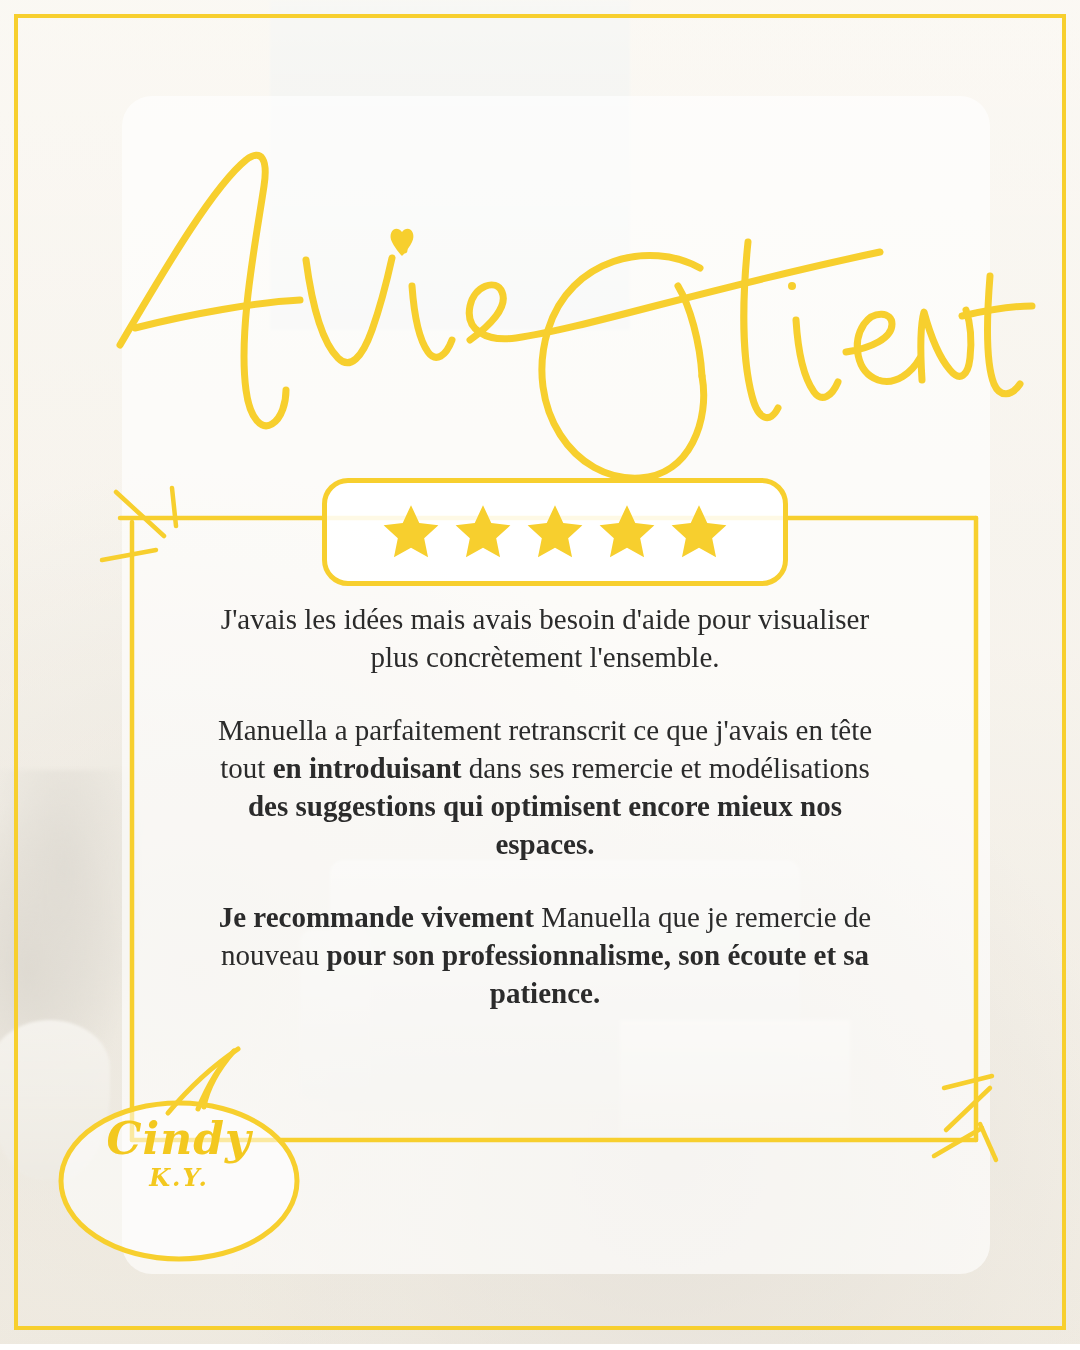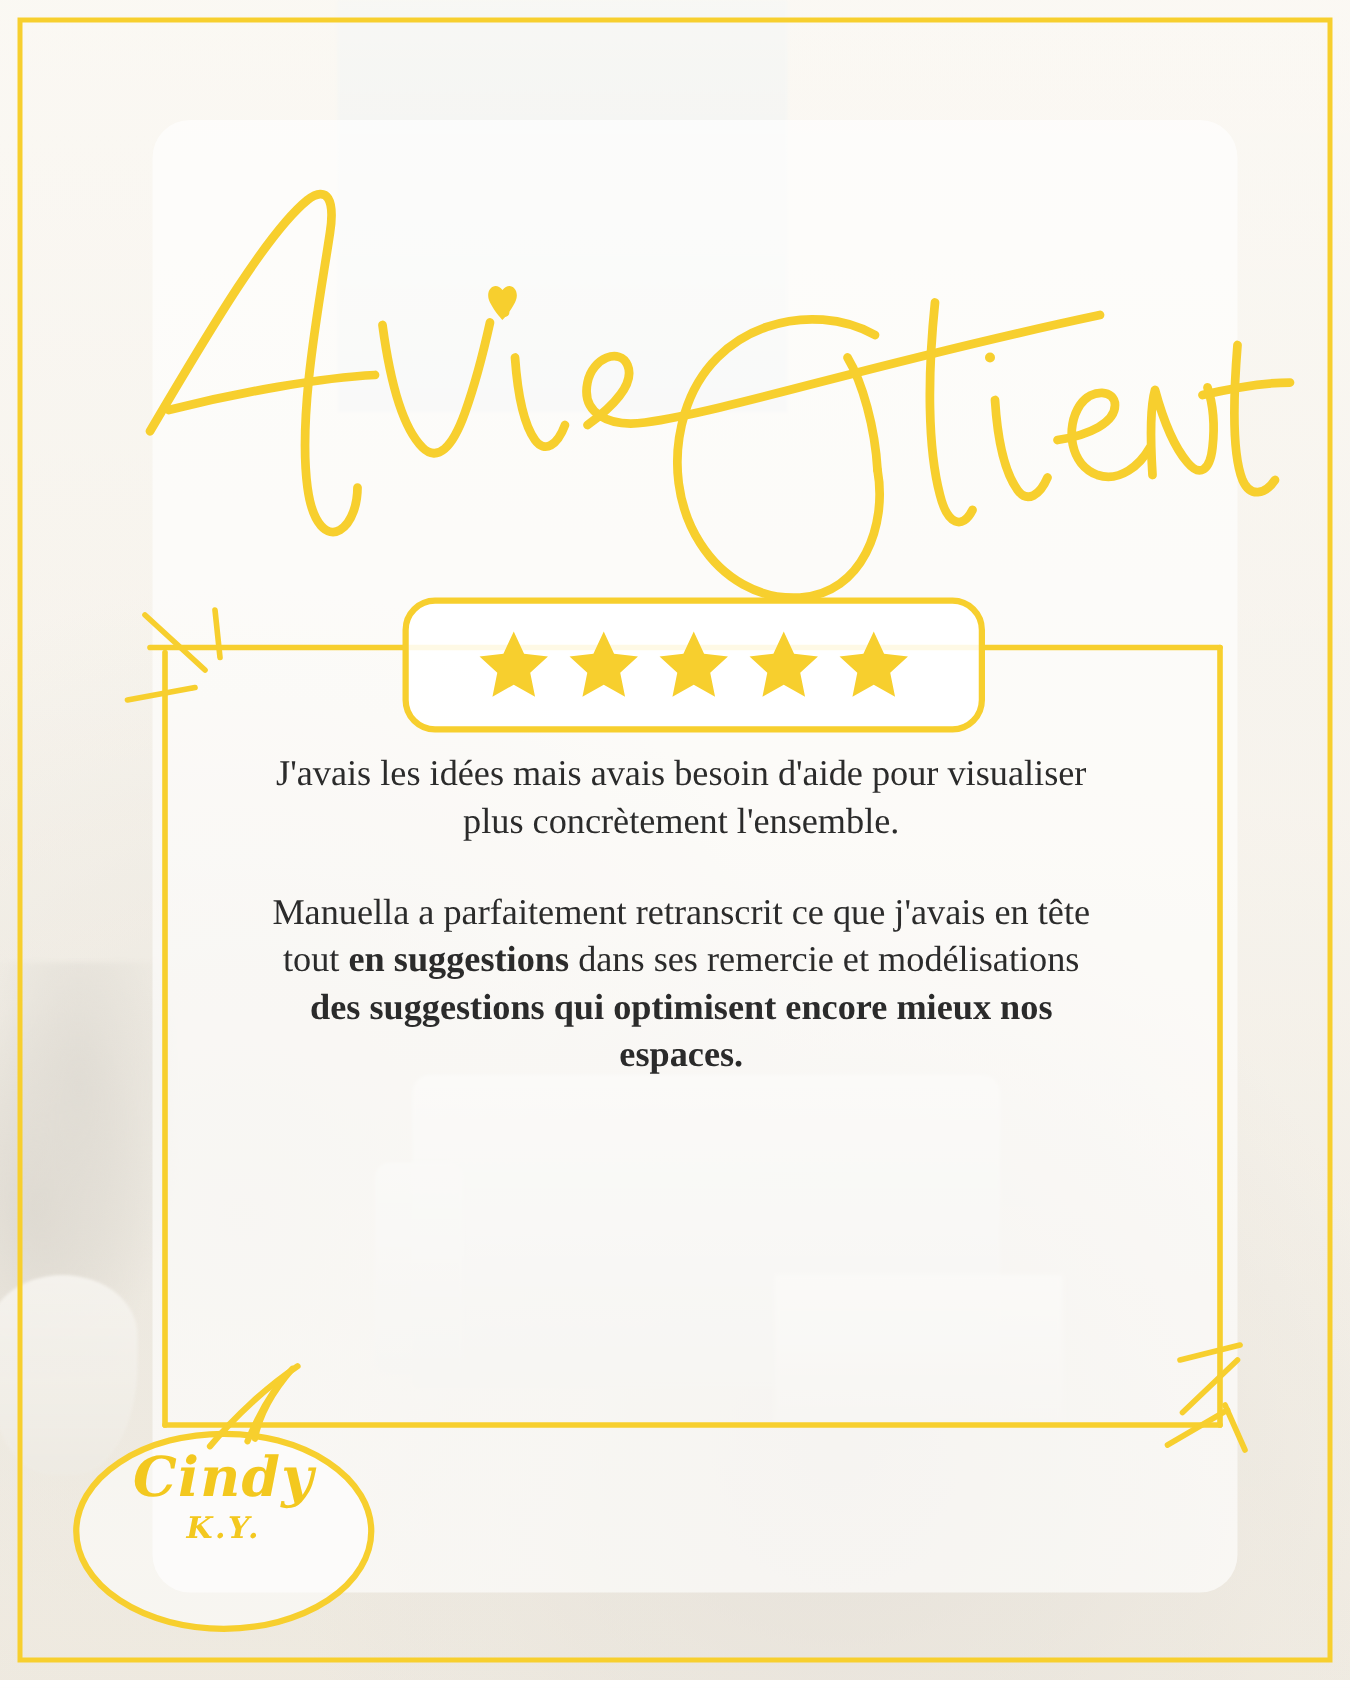--- a/index.html
+++ b/index.html
@@ -136,21 +136,21 @@
     font-size: 29px;
     line-height: 1.32;
   }
   .testimonial p { margin: 0 0 34px 0; }
   .testimonial p:last-child { margin-bottom: 0; }
   .testimonial b { font-weight: 700; }
 
   
   .bubble {
     position: absolute;
-    left: 48px; top: 1085px;
+    left: 48px; top: 1041px;
     width: 262px; height: 230px;
   }
   .bubble-svg { display: block; width: 262px; height: 230px; }
   .bubble-name {
     position: absolute;
     left: 0; top: 76px;
     width: 262px;
     text-align: center;
     color: #f3c81f;
     font-size: 0;
@@ -258,21 +258,22 @@
     <svg class="star" viewBox="0 0 24 24">
         <polygon fill="#F7CF2E" points="12,1.6 15.2,8.5 22.6,9.4 17.1,14.4 18.6,21.8 12,18.1 5.4,21.8 6.9,14.4 1.4,9.4 8.8,8.5"></polygon>
       </svg>
     <svg class="star" viewBox="0 0 24 24">
         <polygon fill="#F7CF2E" points="12,1.6 15.2,8.5 22.6,9.4 17.1,14.4 18.6,21.8 12,18.1 5.4,21.8 6.9,14.4 1.4,9.4 8.8,8.5"></polygon>
       </svg>
   </div>
 
   <div class="testimonial">
     <p><span>J'avais les idées mais avais besoin d'aide pour visualiser plus concrètement l'ensemble.</span></p>
-    <p><span>Manuella a parfaitement retranscrit ce que j'avais en tête tout </span><b>en suggestions</b><span> dans ses remercie et modélisations </span><b>des suggestions qui optimisent encore mieux nos espaces.</b></p>
+    <p><span>Manuella a parfaitement retranscrit ce que j'avais en tête tout </span><b>en introduisant</b><span> dans ses remercie et modélisations </span><b>des suggestions qui optimisent encore mieux nos espaces.</b></p>
+    <p><b>Je recommande vivement</b><span> Manuella que je remercie de nouveau </span><b>pour son professionnalisme, son écoute et sa patience.</b></p>
   </div>
 
   <div class="bubble">
     <svg class="bubble-svg" viewBox="0 0 262 230" xmlns="http://www.w3.org/2000/svg">
       <ellipse cx="131" cy="140" rx="118" ry="78" fill="rgba(255,255,255,0.55)" stroke="#F7CF2E" stroke-width="5"></ellipse>
       <path d="M150 68 C160 44 172 24 186 10 C172 26 160 44 156 66" fill="rgba(255,255,255,0.55)" stroke="#F7CF2E" stroke-width="5" stroke-linecap="round" stroke-linejoin="round"></path>
       <path d="M120 72 C140 48 166 24 190 8" fill="none" stroke="#F7CF2E" stroke-width="5" stroke-linecap="round"></path>
     </svg>
     <div class="bubble-name">
       <span class="l1">Cindy</span>

